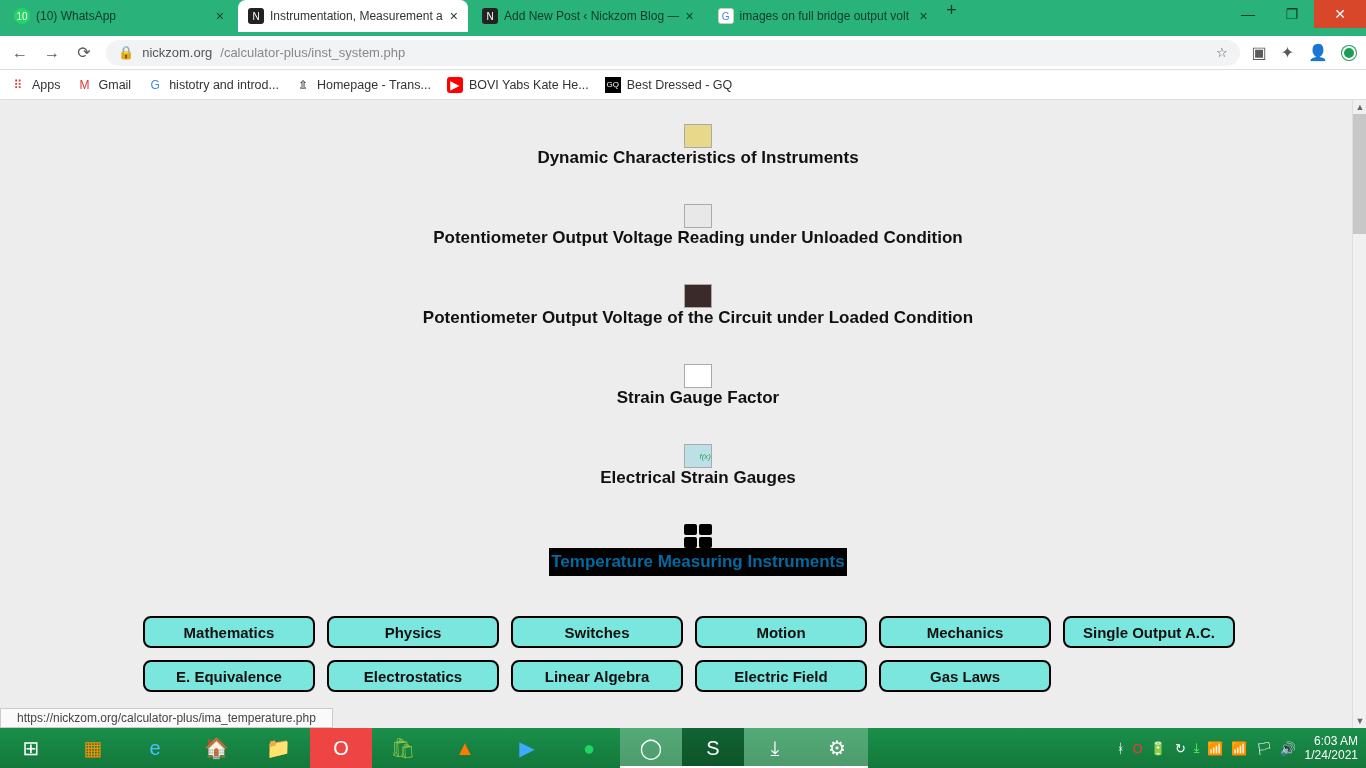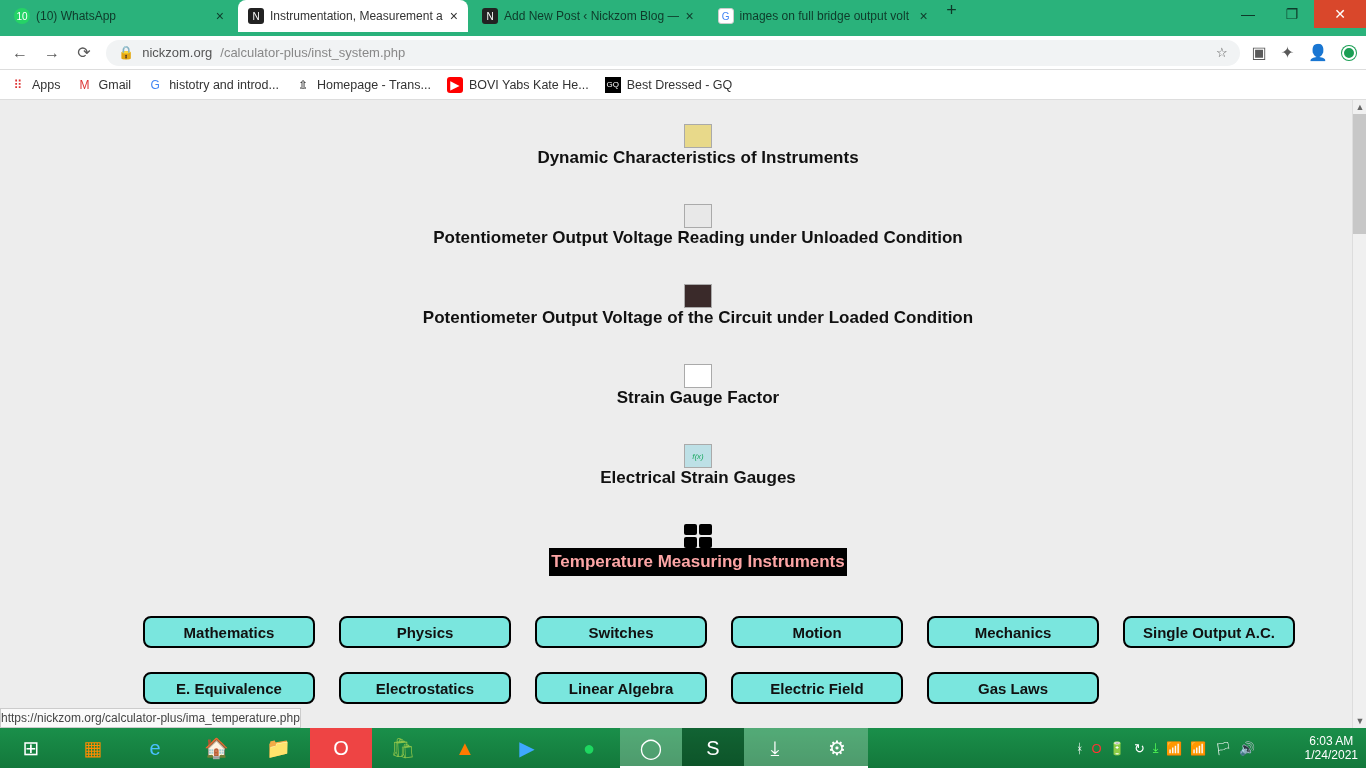--- a/index.html
+++ b/index.html
@@ -26,48 +26,48 @@
 .ext-dot { width: 14px; height: 14px; border-radius: 50%; background: #1a9e54; border: 2px solid #fff; box-shadow: 0 0 0 1px #1a9e54; }
 
 .bookmarks { height: 30px; background: #fff; display: flex; align-items: center; padding: 0 10px; gap: 16px; font-size: 12.5px; color: #333; border-bottom: 1px solid #ddd; }
 .bm { display: flex; align-items: center; gap: 6px; }
 .bm .ico { width: 16px; height: 16px; display: inline-flex; align-items: center; justify-content: center; font-size: 12px; }
 
 
 .page { position: absolute; top: 100px; left: 0; right: 14px; bottom: 40px; overflow: hidden; background: #ededed; }
 .content { width: 1090px; margin: 0 auto; padding-top: 10px; }
 .item-row { display: flex; align-items: center; margin: 14px 0 36px 44px; flex-direction: column; }
-.item-row .thumb { width: 28px; height: 24px; background: #ccc; border: 1px solid #aaa; font-size: 9px; display: flex; align-items: center; justify-content: center; color: #555; flex-shrink: 0; }
+.item-row .thumb { width: 28px; height: 24px; background: #ccc; border: 1px solid #aaa; font-size: 9px; display: flex; align-items: center; justify-content: flex-end; color: #555; flex-shrink: 0; }
 .item-row .label { font-size: 17px; font-weight: 600; color: #111; }
-.item-row.highlight .label { background: #000; color: #fca5a5; padding: 4px 2px; }
+.item-row.highlight .label { background: #000; color: #0369a1; padding: 4px 2px; }
 .item-row .grid-ico { width: 28px; height: 24px; display: grid; grid-template-columns: 1fr 1fr; grid-template-rows: 1fr 1fr; gap: 2px; }
 .item-row .grid-ico span { background: #000; border-radius: 2px; }
 
-.btn-grid { display: grid; grid-template-columns: repeat(6, 172px); gap: 24px; margin: 40px 0 0 12px; }
+.btn-grid { display: grid; grid-template-columns: repeat(6, 172px); gap: 12px; margin: 40px 0 0 12px; }
 .calc-btn { background: #7ae6de; border: 2px solid #000; border-radius: 8px; height: 32px; display: flex; align-items: center; justify-content: center; font-size: 15px; font-weight: 600; color: #111; }
 
 .divider { border-top: 1px solid #bbb; margin-top: 42px; }
 
 
 .scroll-track { position: absolute; top: 100px; right: 0; width: 14px; bottom: 40px; background: #f0f0f0; border-left: 1px solid #ddd; }
 .scroll-thumb { position: absolute; top: 0; width: 14px; height: 120px; background: #c7c7c7; }
 .scroll-arrow { position: absolute; width: 14px; height: 14px; font-size: 9px; display: flex; align-items: center; justify-content: center; color: #666; }
 
 
-.status-hover { position: absolute; left: 0; bottom: 40px; background: #fafafa; border: 1px solid #ccc; padding: 2px 0; font-size: 12px; color: #444; }
+.status-hover { position: absolute; left: 0; bottom: 40px; background: #fafafa; border: 1px solid #ccc; padding: 2px 16px; font-size: 12px; color: #444; }
 
 
 .taskbar { position: absolute; bottom: 0; left: 0; right: 0; height: 40px; background: linear-gradient(#1a8f4a, #13783b); display: flex; align-items: center; }
 .tb-left { display: flex; height: 100%; }
 .tb-btn { width: 62px; height: 100%; display: flex; align-items: center; justify-content: center; font-size: 20px; color: #fff; }
 .tb-btn.active { background: rgba(255,255,255,0.25); box-shadow: inset 0 -2px 0 #fff; }
 .tb-btn.highlight { background: #e44; }
 .tb-right { margin-left: auto; display: flex; align-items: center; gap: 8px; padding-right: 8px; color: #fff; font-size: 12px; }
 .tray-ico { font-size: 13px; }
-.clock { text-align: center; line-height: 1.2; font-size: 12px; margin-left: 41px; }
+.clock { text-align: right; line-height: 1.2; font-size: 12px; }
 
 .thumb.t1{background:#e8d98a;} .thumb.t2{background:#b8c5d6;} .thumb.t3{background:#e8e8e8;} .thumb.t4{background:#3a2a2a;} .thumb.t5{background:#fff;} .thumb.t6{background:#4a3828;} .thumb.t7{background:#bde0e6;}
 </style>
 </head>
 <body>
 
 <div class="chrome-top">
   <div class="tab inactive">
     <span class="favicon" style="background:#25d366;color:#fff;border-radius:50%;">10</span>
     <span class="title">(10) WhatsApp</span>

